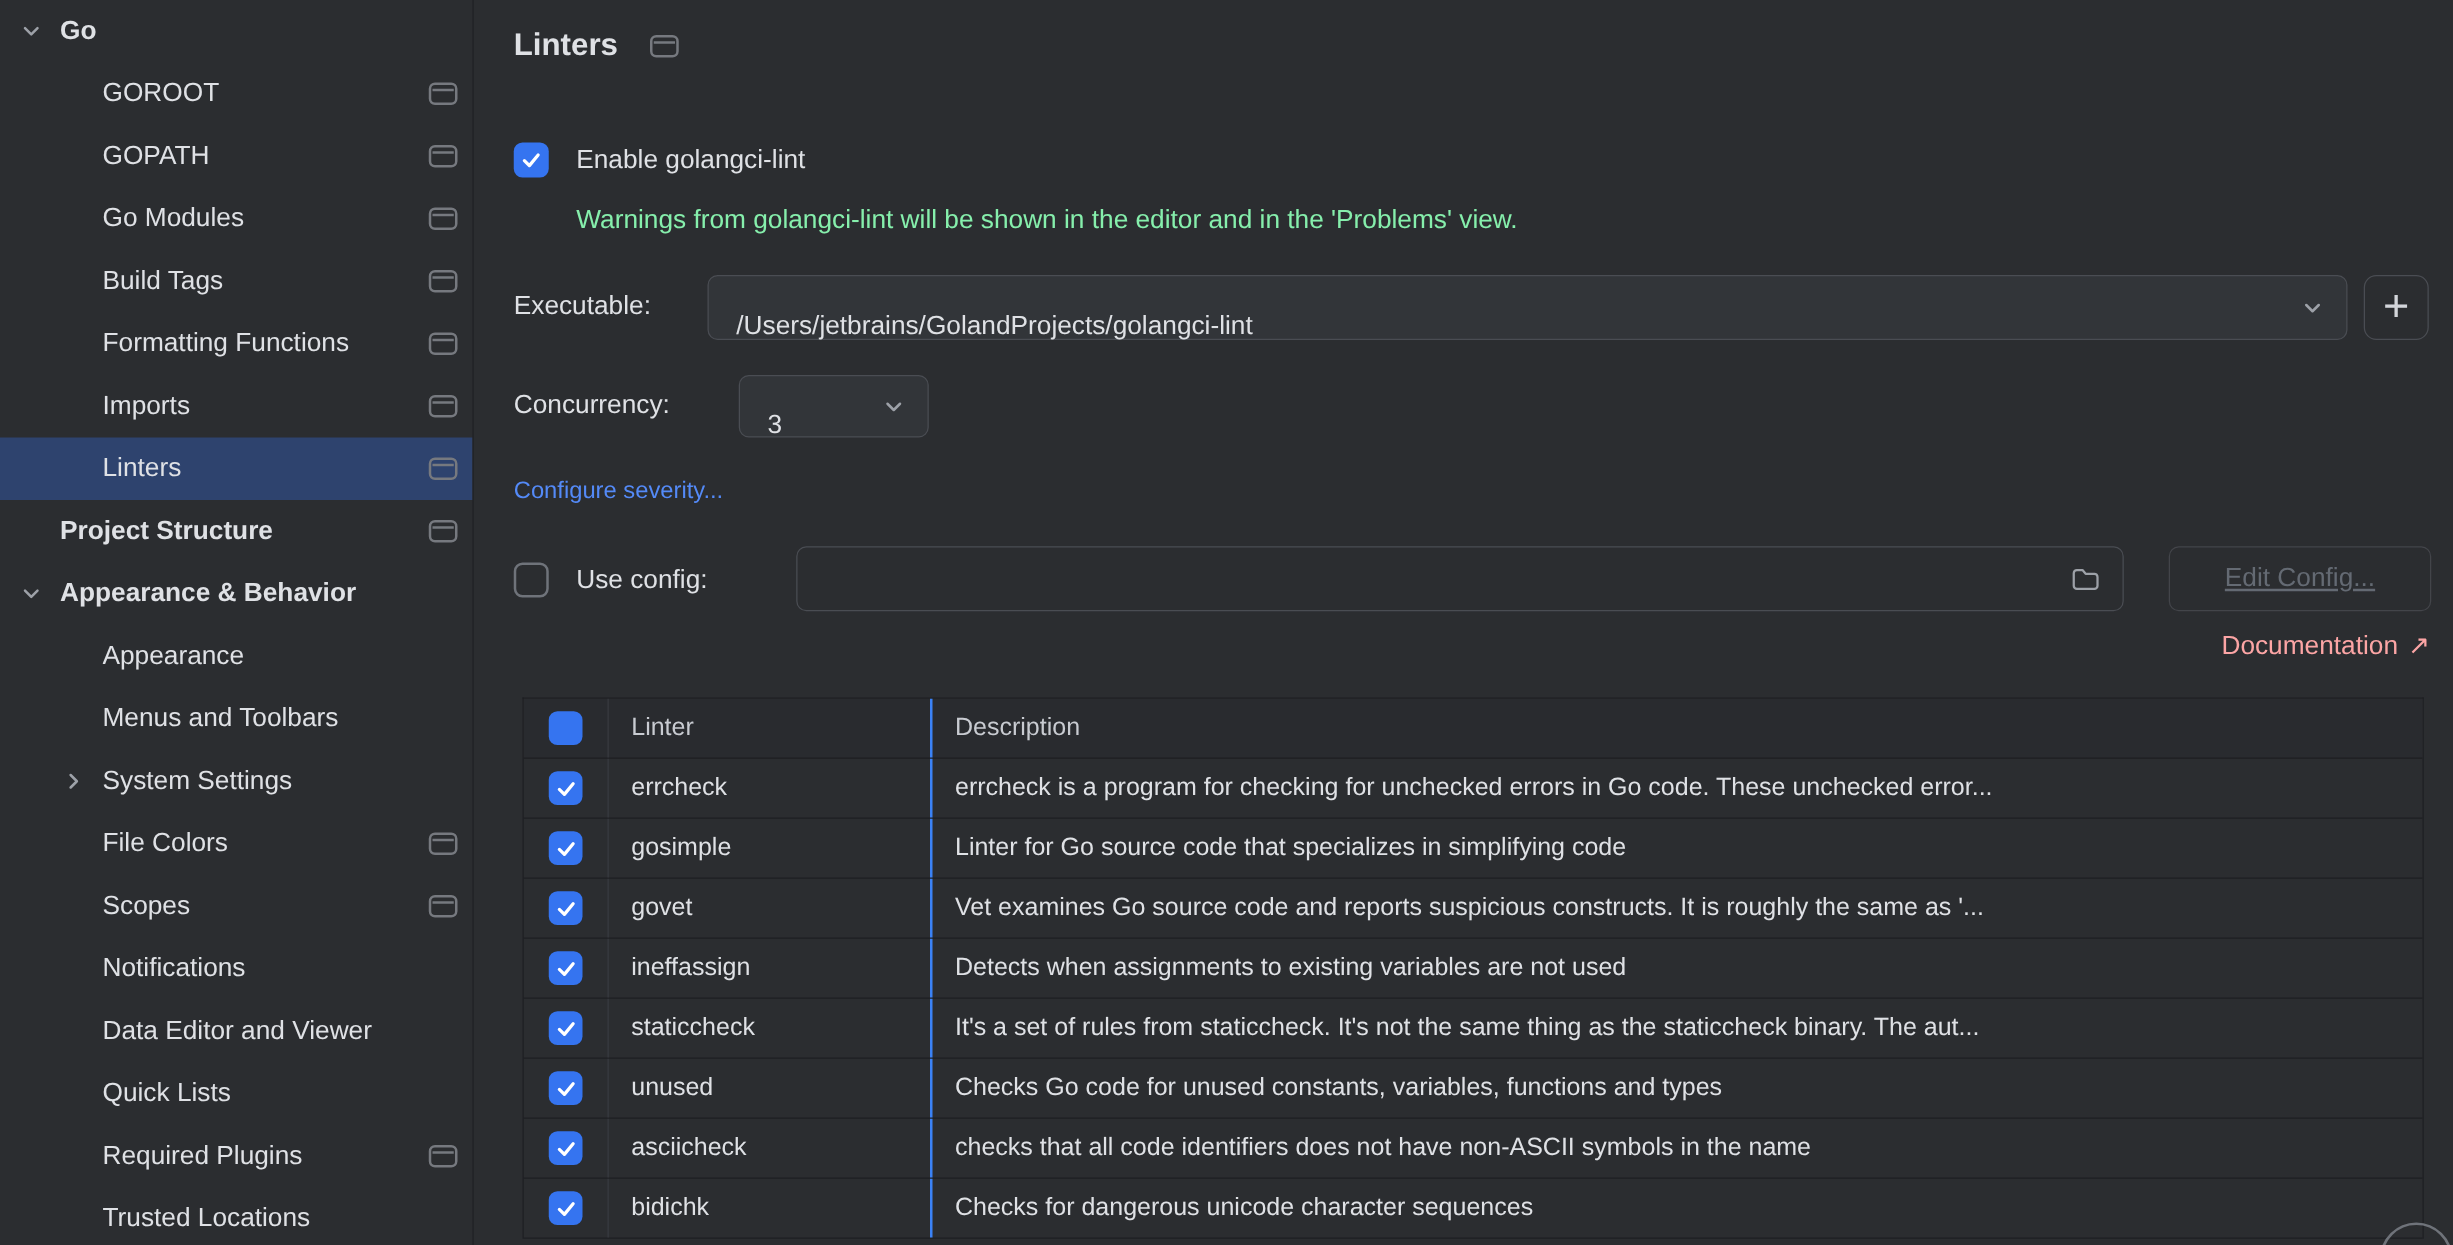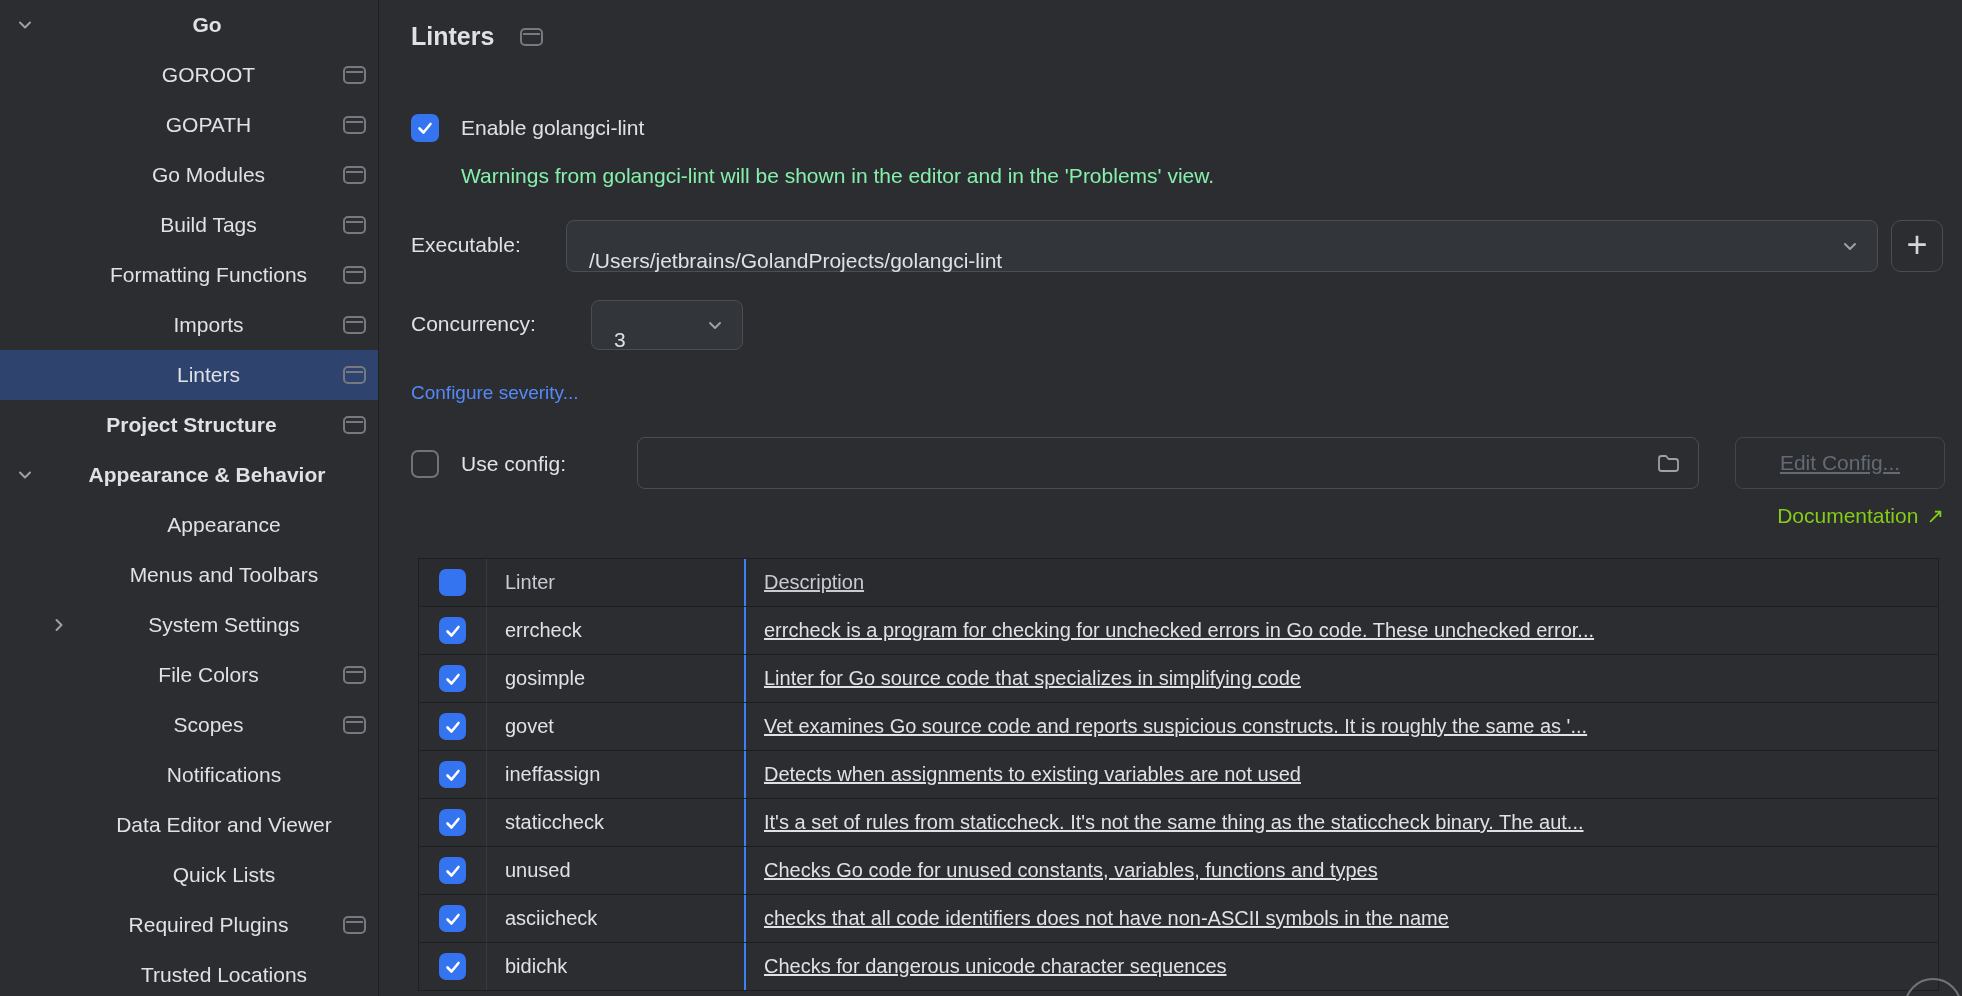--- a/index.html
+++ b/index.html
@@ -9,21 +9,21 @@
     font-family: "Liberation Sans", sans-serif;
     color: #dfe1e5;
   }
   
   .sidebar {
     position: absolute; left: 0; top: 0; width: 379px; height: 996px;
     background: #2b2d30; border-right: 1px solid #1e1f22; overflow: hidden;
   }
   .sb-row {
     display: flex; align-items: center; height: 50px;
-    padding-right: 12px; font-size: 21px; cursor: default; text-align: center;
+    padding-right: 12px; font-size: 21px; cursor: default;
   }
   .sb-row.bold { font-weight: 700; }
   .sb-row.selected { background: #2e436e; }
   .sb-row.lvl0.has-chev { padding-left: 12px; }
   .sb-row.lvl0.no-chev  { padding-left: 48px; }
   .sb-row.lvl1.has-chev { padding-left: 46px; }
   .sb-row.lvl1.no-chev  { padding-left: 82px; }
   .chev { width: 26px; height: 26px; margin-right: 10px; flex: none;
           display: flex; align-items: center; justify-content: center; }
   .sb-label { flex: 1 1 auto; white-space: nowrap; overflow: hidden; }
@@ -59,32 +59,32 @@
   .sq-btn {
     border: 1px solid #4a4d53; border-radius: 10px; background: transparent;
     display: flex; align-items: center; justify-content: center; cursor: pointer;
   }
   .link { font-size: 19px; color: #548af7; cursor: pointer; }
   .ghost-btn {
     border: 1px solid #43454a; border-radius: 8px; background: transparent;
     display: flex; align-items: center; justify-content: center;
     font-size: 21px; color: #646a73; text-decoration: underline;
   }
-  .doc-link { font-size: 21px; color: #84cc16; display: flex; align-items: center; gap: 8px; cursor: pointer; }
+  .doc-link { font-size: 21px; color: #fca5a5; display: flex; align-items: center; gap: 8px; cursor: pointer; }
   
   .linters-table {
     left: 39px; top: 558px; width: 1521px;
     border: 1px solid #1e1f22; border-bottom: none; background: #2b2d30;
   }
   .t-row { display: flex; height: 48px; align-items: stretch; border-bottom: 1px solid #1e1f22; }
   .t-row.head { background: #292b2f; }
   .t-cell { display: flex; align-items: center; font-size: 20px; overflow: hidden; white-space: nowrap; }
   .c-check { width: 68px; flex: none; justify-content: center; border-right: 1px solid #393b40; }
   .c-linter { width: 259px; flex: none; padding-left: 18px; border-right: 2px solid #3b82f6; }
-  .c-desc { flex: 1 1 auto; padding-left: 18px; text-decoration: underline; }
+  .c-desc { flex: 1 1 auto; padding-left: 18px; }
   .t-row.head .t-cell { color: #c8cbd1; }
   .t-cb { width: 27px; height: 27px; border-radius: 7px; background: #3574f0;
           display: flex; align-items: center; justify-content: center; }
   .help-btn {
     left: 1525px; top: 978px; width: 58px; height: 58px; border-radius: 50%;
     border: 2px solid #6f737a; color: #9da1a8; font-size: 28px;
     display: flex; align-items: center; justify-content: center; cursor: pointer;
   }
   .folder-icon { margin-right: 18px; flex: none; display: flex; }
   .plus-glyph { font-size: 36px; font-weight: 300; color: #d3d5da; line-height: 1; margin-top: -3px; }

